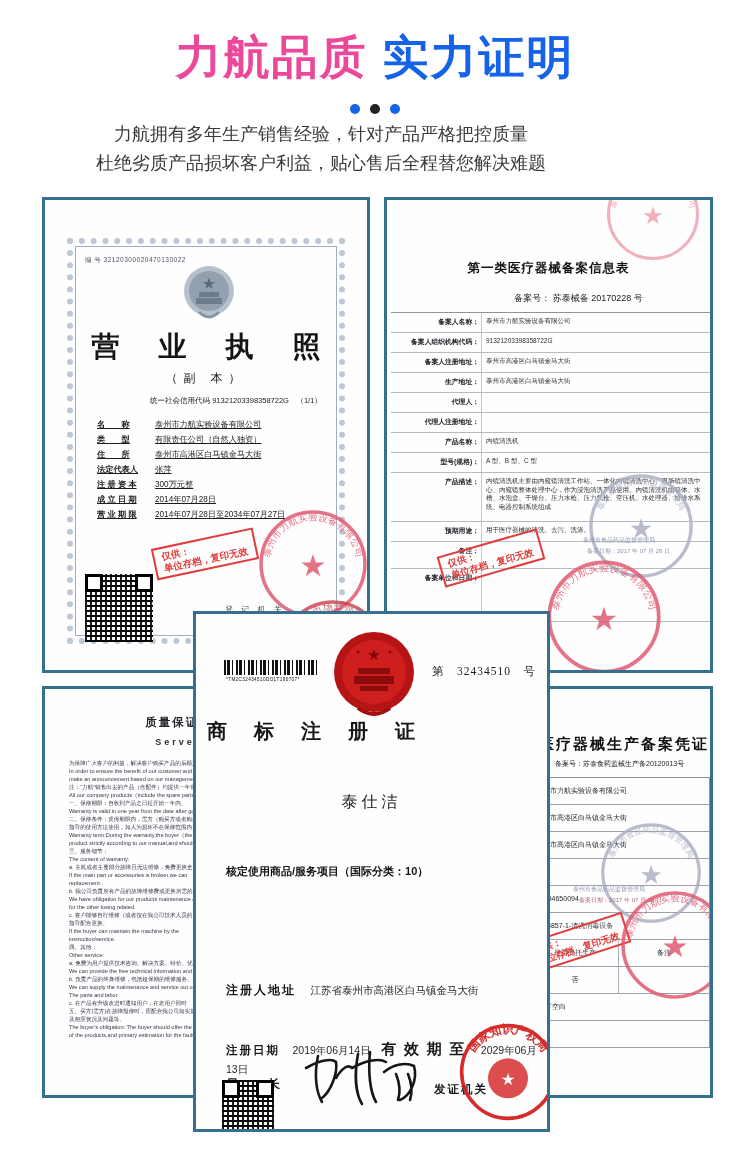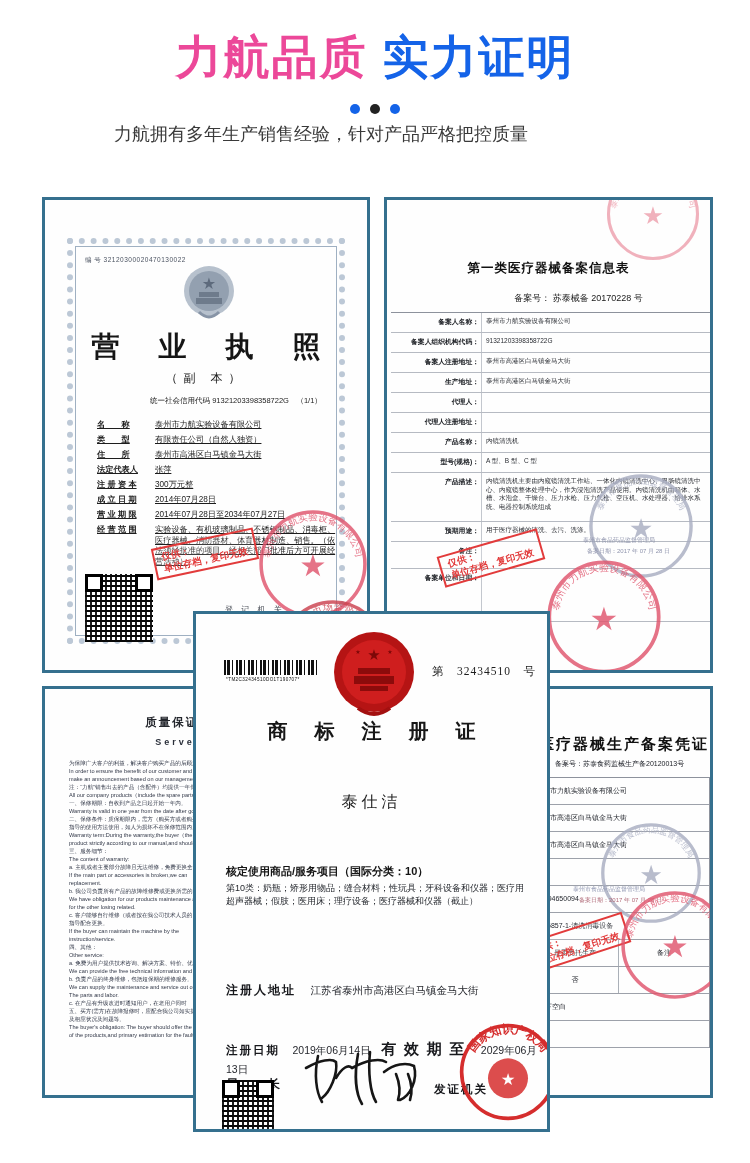--- a/index.html
+++ b/index.html
@@ -73,41 +73,42 @@
   .t4no{left:168px;top:70px;font-size:7px;color:#20232a;}
   .t4table{position:absolute;left:6px;top:88px;width:316px;border-top:1px solid #8d929c;border-right:1px solid #8d929c;}
   .t4row{display:flex;border-bottom:1px solid #9da1aa;min-height:26px;}
   .t4l{width:138px;flex:none;font-size:7px;font-weight:bold;color:#20232a;text-align:right;padding:8px 4px 0 0;box-sizing:border-box;}
   .t4v{flex:1;font-size:7px;color:#23262d;padding:8px 2px 0 4px;border-left:1px solid #aab0b8;line-height:9px;}
   .t4v.center{text-align:center;}
   .t4c2{width:86px;flex:none;font-size:7px;color:#23262d;text-align:center;padding-top:8px;border-left:1px solid #aab0b8;}
   .t4c3{flex:1;font-size:7px;color:#23262d;text-align:center;padding-top:8px;border-left:1px solid #aab0b8;}
   
   .tm-no{left:236px;top:50px;font-size:11.5px;color:#1c1c1c;letter-spacing:1px;}
-  .tm-title{left:0;top:104px;width:100%;text-align:center;font-size:20px;font-weight:bold;
+  .tm-title{left:0;top:104px;width:100%;text-align:left;font-size:20px;font-weight:bold;
     letter-spacing:11px;color:#161616;text-indent:11px;}
   .tm-name{left:0;top:178px;width:100%;text-align:center;font-size:16px;color:#1e1e1e;letter-spacing:4px;}
   .tm-sec{left:30px;top:250px;font-size:11px;font-weight:bold;color:#141414;}
   .tm-body{left:30px;top:268px;width:300px;font-size:9px;color:#25282e;line-height:13px;}
   .tm-row-label{font-size:12px;font-weight:bold;color:#17181c;letter-spacing:2px;}
   .tm-row-val{font-size:10.5px;color:#26282e;}
   .bc-text{font-size:4.6px;color:#111;letter-spacing:.4px;}
 </style>
 </head>
 <body>
 
 <div id="canvas">
 
   <div class="hdr">
     <h1><span class="t-dark">力航品质</span><span class="t-dark">&nbsp;</span><span class="t-blue">实力证明</span></h1>
   </div>
   <div class="dots">
     <i style="background:#1463e8"></i><i style="background:#222"></i><i style="background:#1463e8"></i>
   </div>
   <div class="sub" style="top:120px">力航拥有多年生产销售经验，针对产品严格把控质量</div>
+  <div class="sub" style="top:149px">杜绝劣质产品损坏客户利益，贴心售后全程替您解决难题</div>
 
   <div class="cert" id="cert1">
     <div class="fancy-frame"></div>
     <div class="abs lic-serial">编 号 32120300020470130022</div>
     <svg class="abs" style="left:137px;top:64px" width="54" height="58" viewBox="0 0 54 58">
       <circle cx="27" cy="27" r="25" fill="#b7c1cd"></circle>
       <circle cx="27" cy="27" r="20" fill="#93a0b0"></circle>
       <text x="27" y="25" text-anchor="middle" font-size="16" fill="#5d6a7c">★</text>
       <rect x="17" y="28" width="20" height="5" fill="#6e7b8c"></rect>
       <rect x="14" y="34" width="26" height="6" fill="#6e7b8c"></rect>
@@ -138,24 +139,20 @@
           <div class="ll">注 册 资 本</div>
           <div class="lv">300万元整</div>
         </div>
         <div class="lrow">
           <div class="ll">成 立 日 期</div>
           <div class="lv">2014年07月28日</div>
         </div>
         <div class="lrow">
           <div class="ll">营 业 期 限</div>
           <div class="lv">2014年07月28日至2034年07月27日</div>
-        </div>
-        <div class="lrow">
-          <div class="ll">经 营 范 围</div>
-          <div class="lv">实验设备、有机玻璃制品、不锈钢制品、消毒柜、医疗器械、消防器材、体育器材制造、销售。（依法须经批准的项目，经相关部门批准后方可开展经营活动）</div>
         </div>
       </div>
     <div class="abs stamp" style="left:108px;top:338px">
       <div>仅供：</div>
         <div>单位存档，复印无效</div>
     </div>
     <div class="abs qr" style="left:40px;top:374px;width:68px;height:68px"></div>
     <div class="abs" style="left:180px;top:404px;font-size:8px;color:#4a4f58;letter-spacing:3px">登 记 机 关</div>
     <svg class="abs seal red" style="left:212px;top:308px" width="112" height="112" viewBox="0 0 110 110">
       <circle cx="55" cy="55" r="51" fill="none" stroke="currentColor" stroke-width="3.5"></circle>
@@ -377,21 +374,20 @@
       <text x="58" y="24" text-anchor="middle" font-size="6" fill="#7c0808">★</text>
       <rect x="26" y="38" width="32" height="6" fill="#8c0b0b"></rect>
       <rect x="22" y="46" width="40" height="8" fill="#8c0b0b"></rect>
       <rect x="28" y="56" width="28" height="5" fill="#8c0b0b"></rect>
       <path d="M26,78 Q42,90 58,78" stroke="#a31010" stroke-width="4" fill="none"></path>
     </svg>
     <div class="abs tm-no serif">第　32434510　号</div>
     <div class="abs tm-title serif">商 标 注 册 证</div>
     <div class="abs tm-name serif">泰仕洁</div>
     <div class="abs tm-sec">核定使用商品/服务项目（国际分类：10）</div>
-    <div class="abs tm-body">第10类：奶瓶；矫形用物品；缝合材料；性玩具；牙科设备和仪器；医疗用超声器械；假肢；医用床；理疗设备；医疗器械和仪器（截止）</div>
     <div class="abs" style="left:30px;top:366px">
       <span class="tm-row-label serif">注册人地址</span>
       <span class="tm-row-val" style="margin-left:10px">江苏省泰州市高港区白马镇金马大街</span>
     </div>
     <div class="abs" style="left:30px;top:426px">
       <span class="tm-row-label serif" style="font-size:11.5px">注册日期</span>
       <span class="tm-row-val" style="margin:0 6px 0 8px">2019年06月14日</span>
       <span class="tm-row-label serif" style="font-size:15px">有 效 期 至</span>
       <span class="tm-row-val" style="margin-left:10px">2029年06月13日</span>
     </div>

